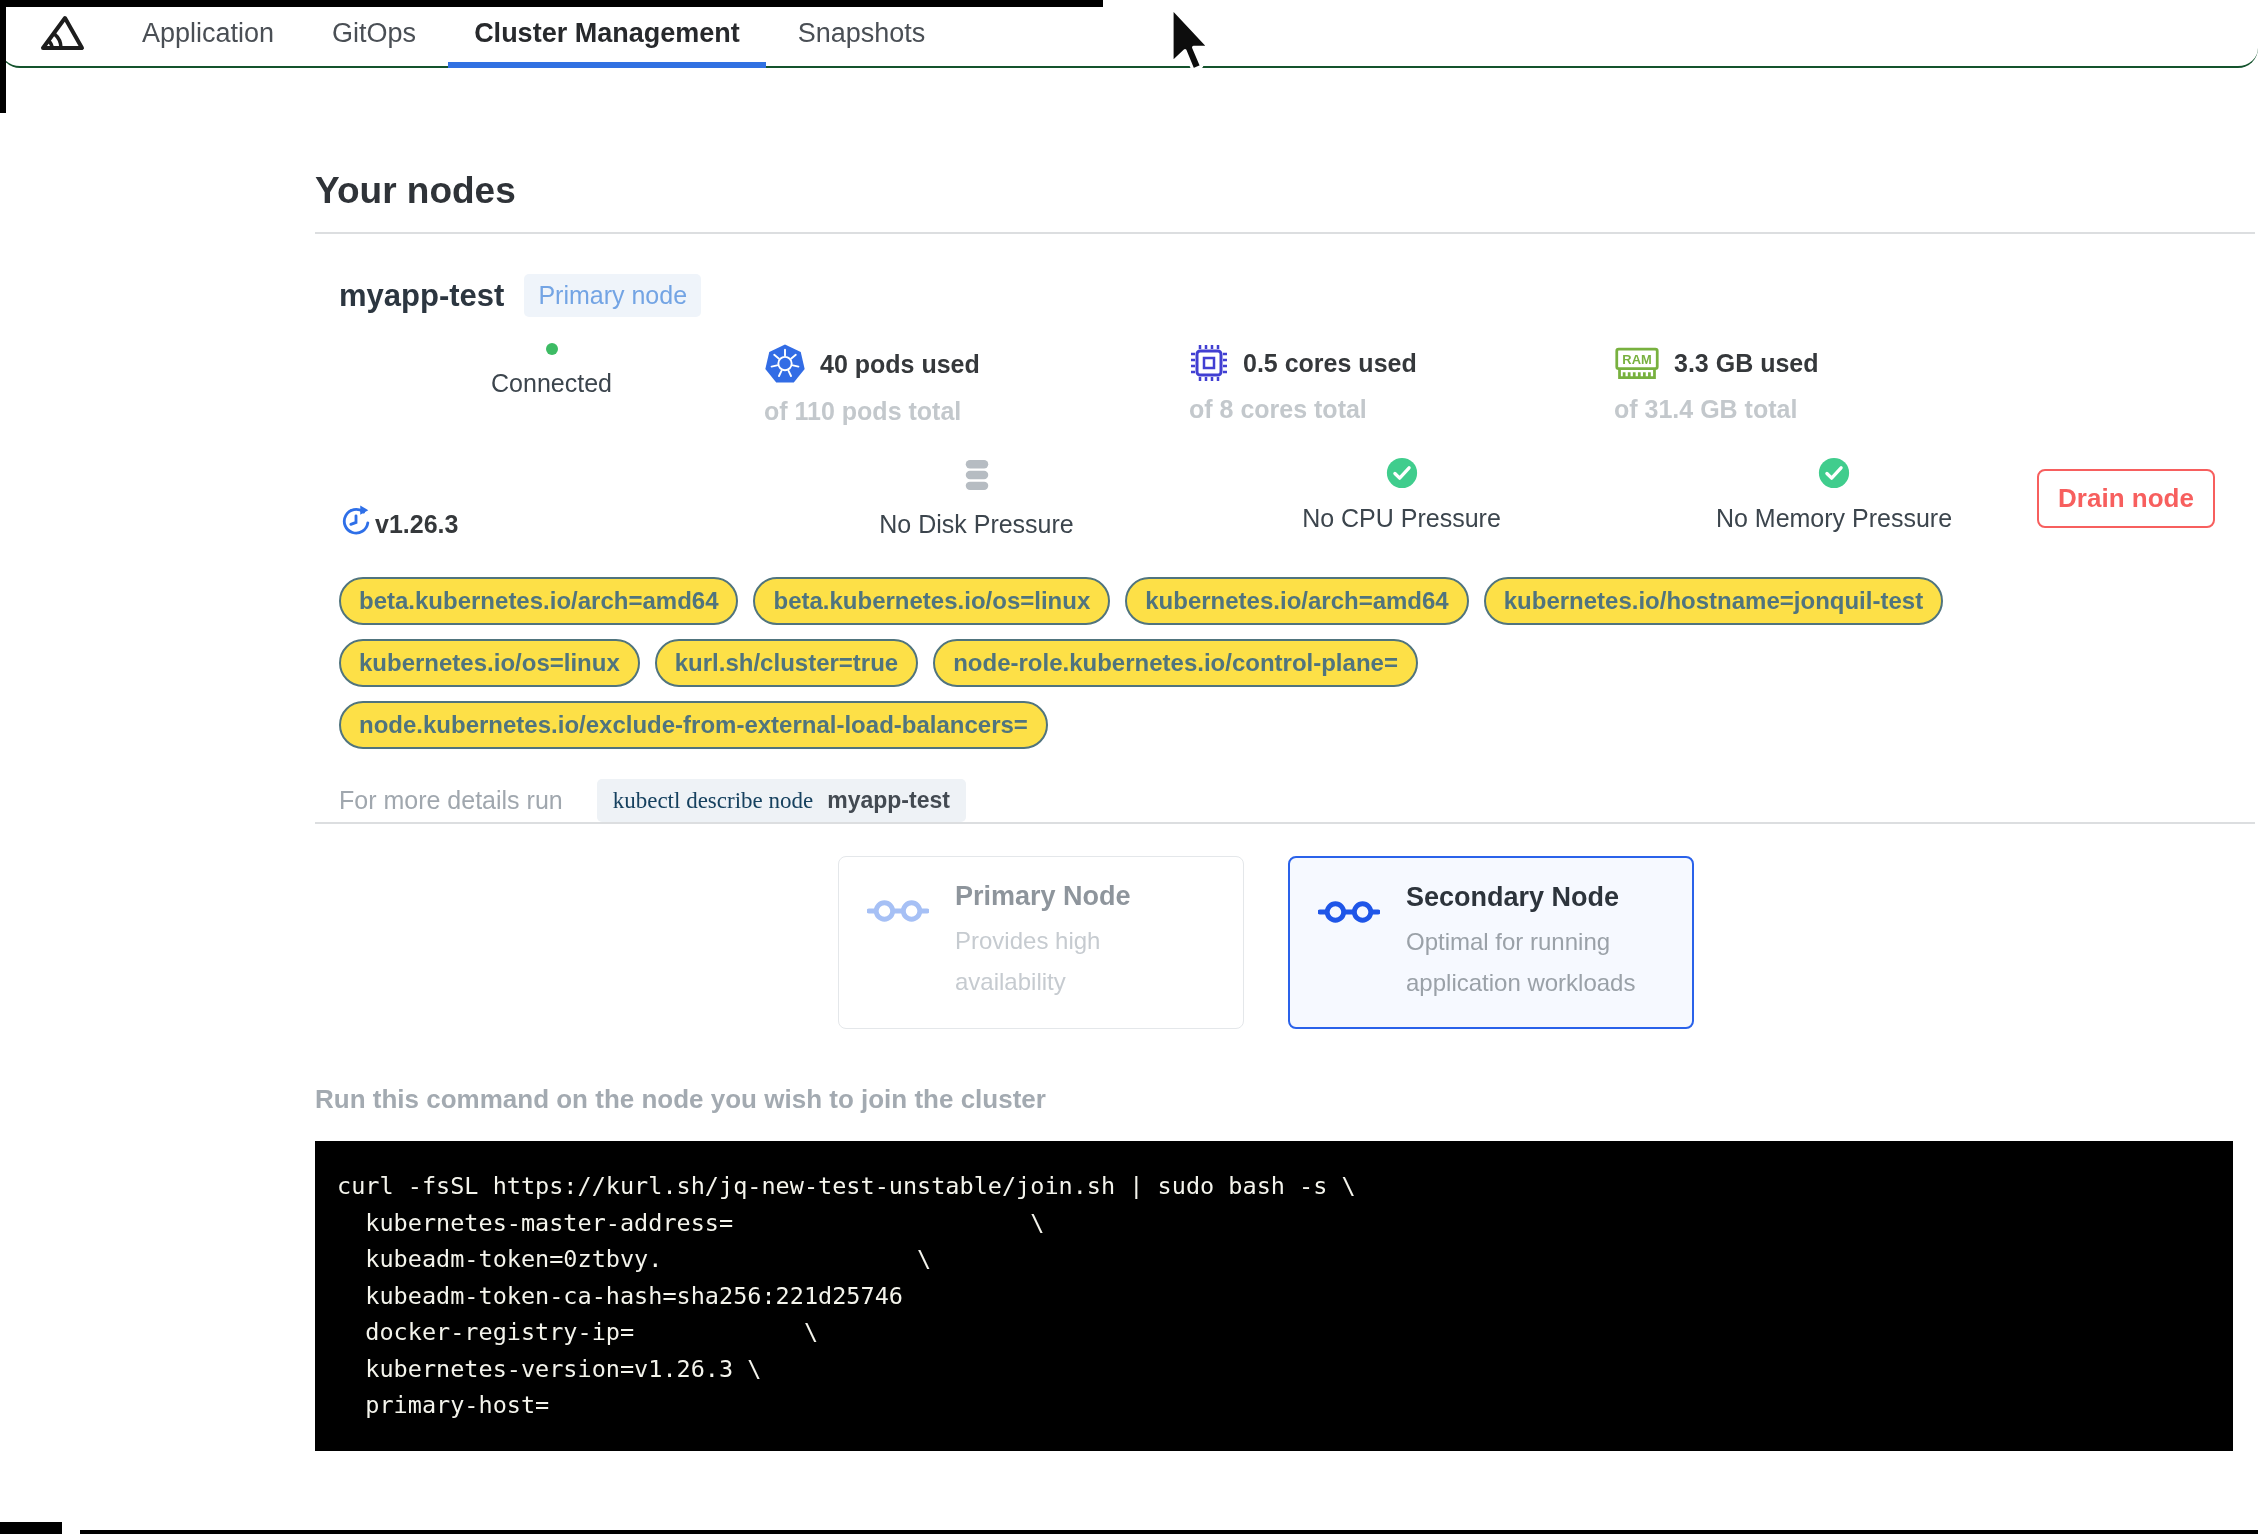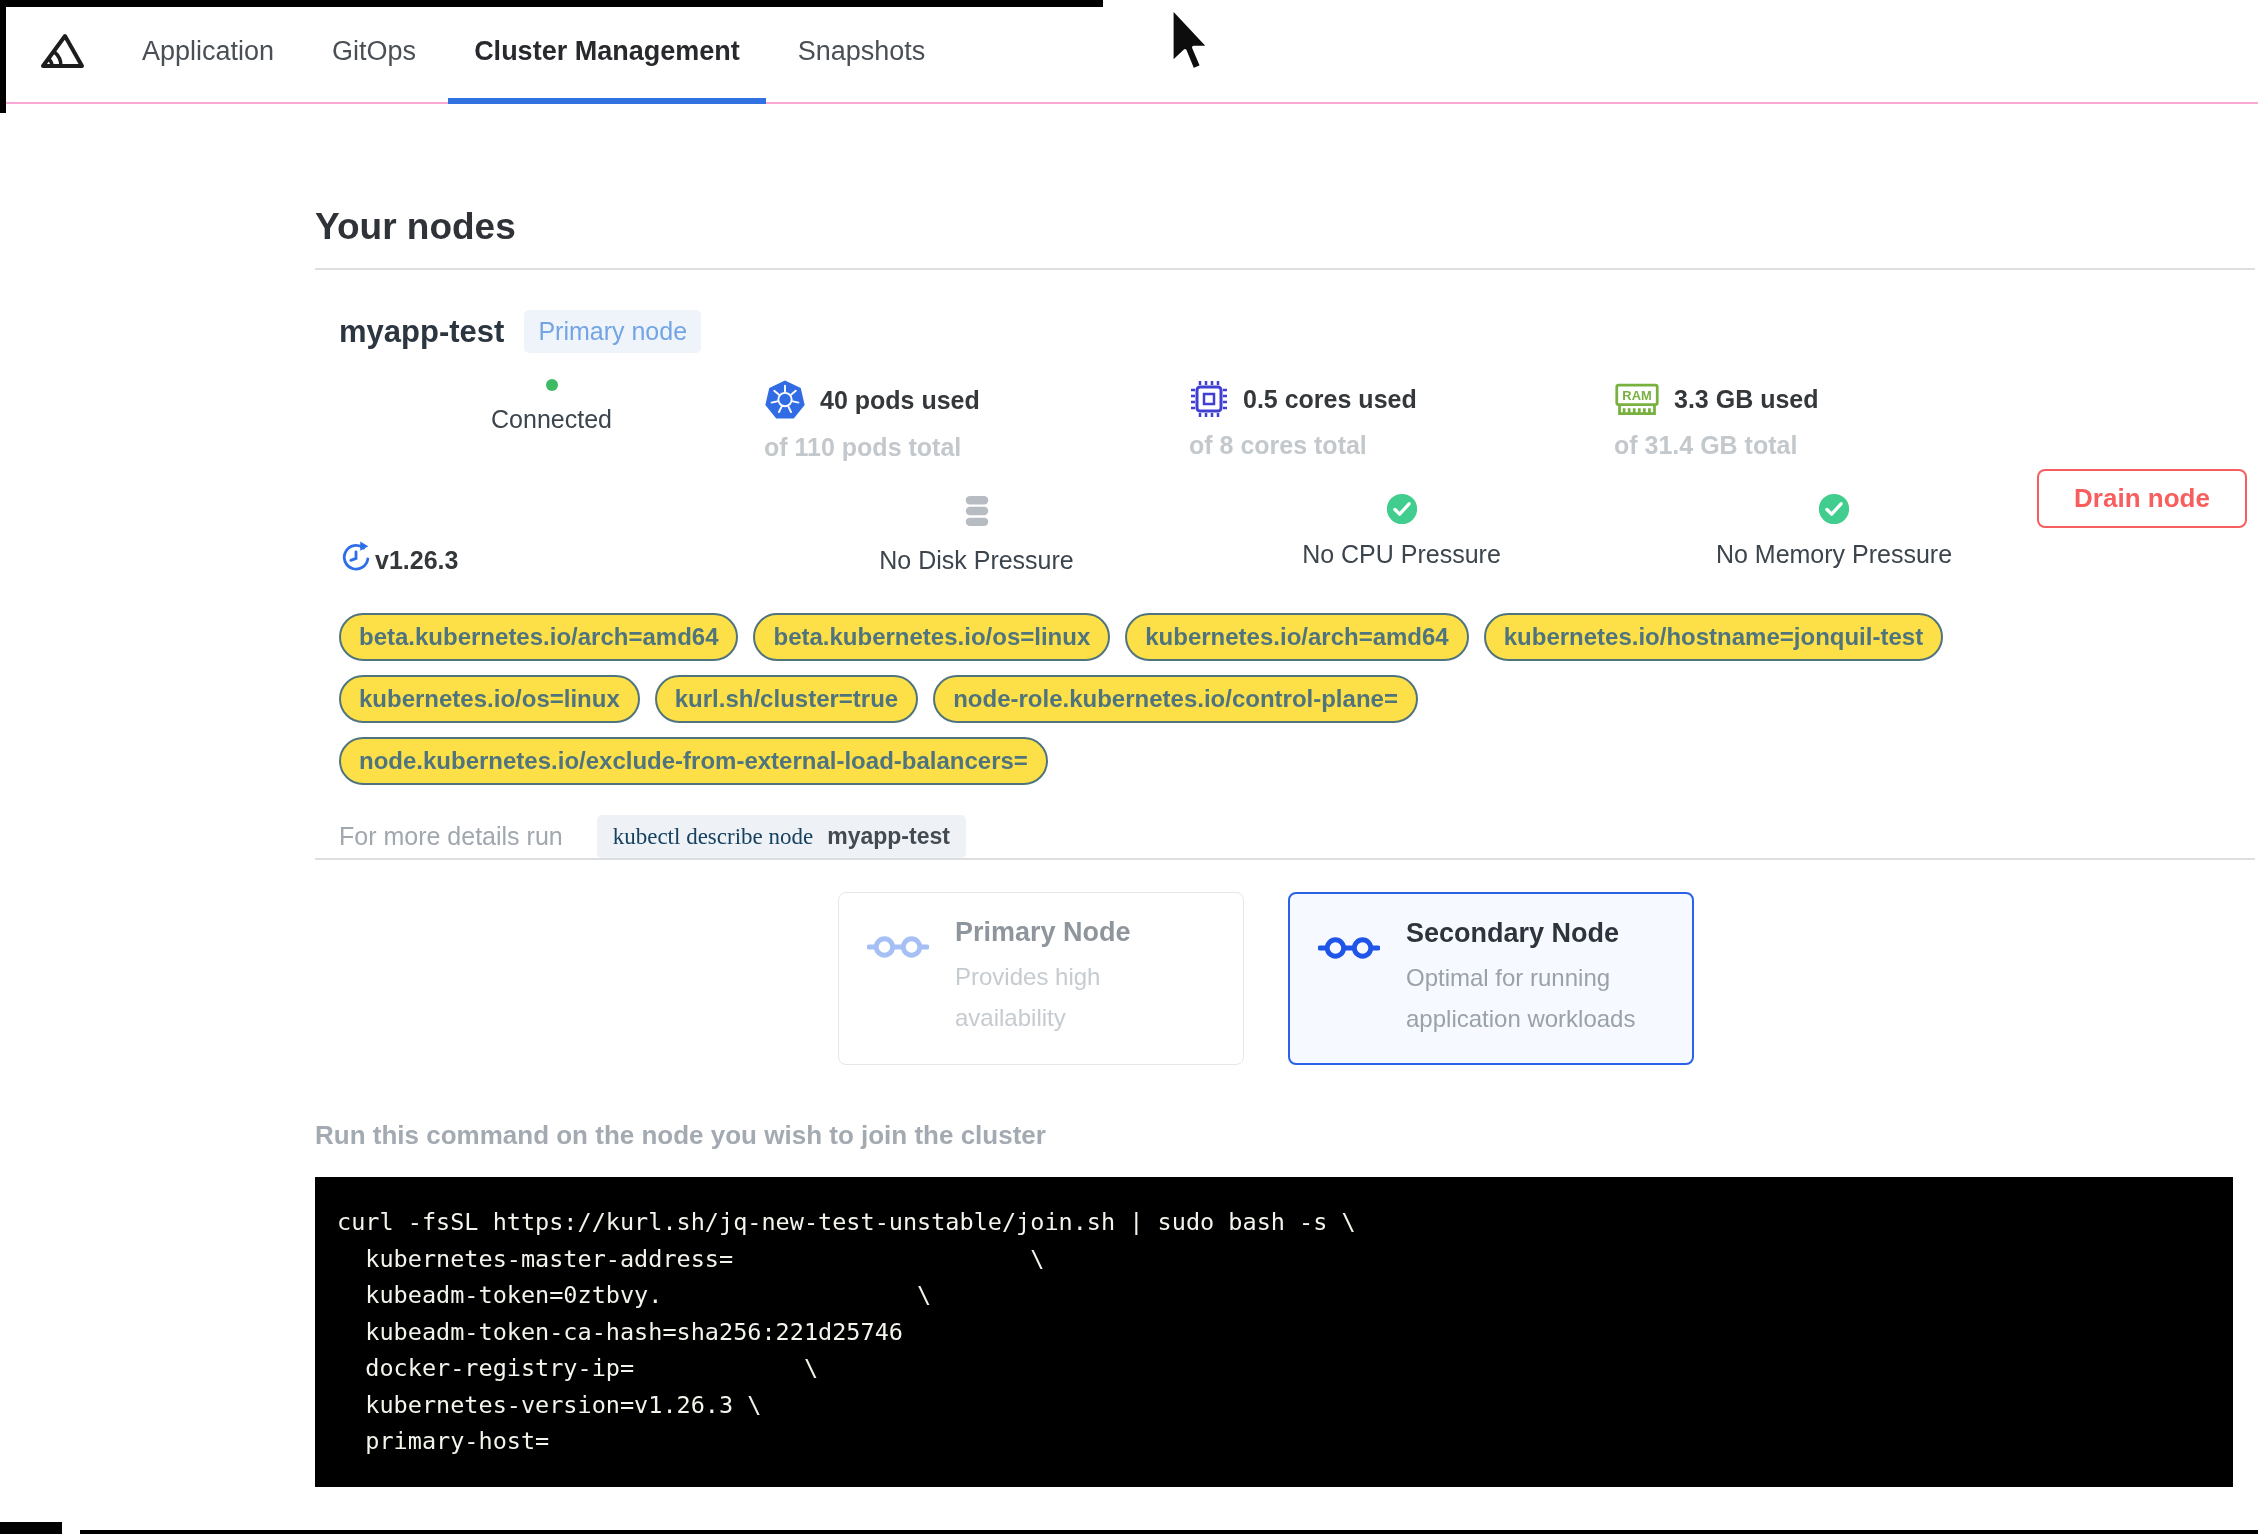--- a/index.html
+++ b/index.html
@@ -3,22 +3,22 @@
 <meta charset="utf-8">
 <style>
   * { margin:0; padding:0; box-sizing:border-box; }
   html,body { background:#ffffff; }
   .page {
     position:relative; width:2258px; height:1534px; overflow:hidden;
     background:#fff; font-family:"Liberation Sans", sans-serif; color:#3b434b;
   }
   
   header {
-    position:relative; display:flex; align-items:stretch; height:104px;
-    border-bottom:2px solid #f9a8d4; background:#fff; padding-left:36px;
+    position:relative; display:flex; align-items:stretch; height:68px;
+    border-bottom:2px solid #14532d; background:#fff; padding-left:36px;border-radius:20px;
   }
   .logo-wrap { display:flex; align-items:center; margin-right:28px; }
   nav { display:flex; align-items:stretch; gap:6px; }
   .tab {
     position:relative; display:flex; align-items:center; padding:0 26px;
     font-size:27px; color:#4a4f55; font-weight:500; cursor:pointer; white-space:nowrap;
   }
   .tab.active { color:#27292c; font-weight:700; }
   .tab.active::after {
     content:""; position:absolute; left:0; right:0; bottom:-2px; height:6px; background:#3171e2;
@@ -50,21 +50,21 @@
     font-size:24px; font-weight:700; padding:8px 18px; white-space:nowrap; background:#fde047;
   }
   .details { margin-top:30px; display:flex; align-items:center; font-size:25px; color:#a0a7ae;gap:22px; }
   .chip {
     margin-left:12px; background:#eef2f6; border-radius:5px; padding:8px 16px;
     display:flex; align-items:center; gap:14px;
   }
   .chip-cmd { font-family:Liberation Serif, serif; font-size:23px; color:#16415f; white-space:pre; }
   .chip-node { font-size:23px; font-weight:600; color:#434a52; }
   .drain-btn {
-    position:absolute; left:2037px; top:469px; width:210px; height:59px;
+    position:absolute; left:2037px; top:469px; width:178px; height:59px;
     background:#fff; border:2px solid #f75f5e; border-radius:8px;
     color:#f75f5e; font-size:26px; font-weight:700; font-family:"Liberation Sans", sans-serif; cursor:pointer;
   }
   
   .cards { display:flex; gap:44px; margin-top:32px; margin-left:523px; }
   .card {
     width:406px; height:173px; border:1.5px solid #e4e7ea; border-radius:8px;
     background:#fff; display:flex; gap:26px; padding:24px 28px; cursor:pointer;
   }
   .card.selected { border:2.5px solid #2a62ea; background:#f6f9ff; }

